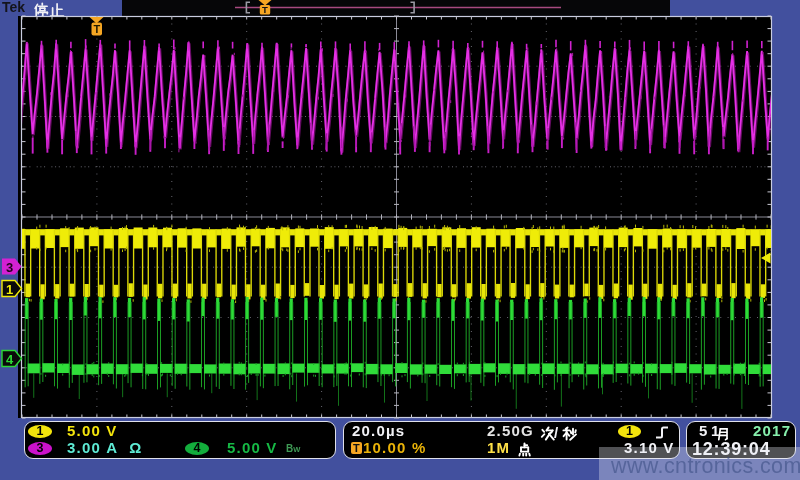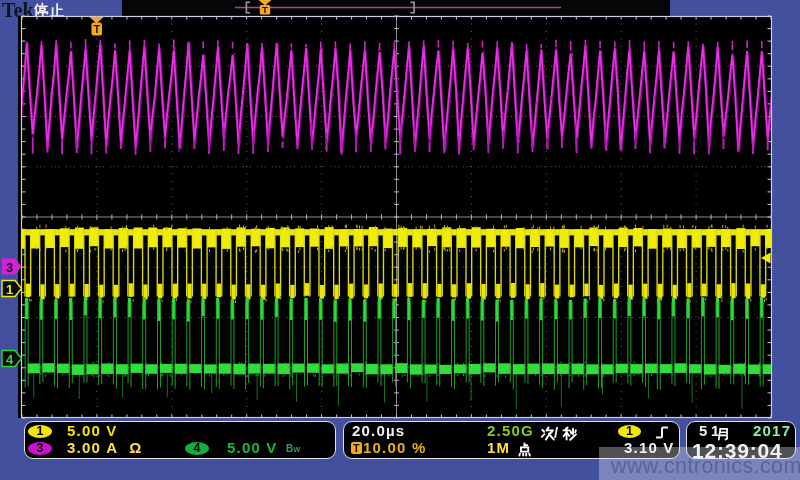--- a/index.html
+++ b/index.html
@@ -3,21 +3,21 @@
 html,body{margin:0;padding:0;width:800px;height:480px;background:#42509e;overflow:hidden;
 font-family:"Liberation Sans",sans-serif;}
 .a{position:absolute;}
 .bx{position:absolute;background:#000;border:1.6px solid #dfe0ea;border-radius:9px;box-sizing:border-box;}
 .t{position:absolute;font-weight:bold;font-size:15px;letter-spacing:1.2px;white-space:nowrap;text-align:center;}
 .badge{position:absolute;width:24px;height:13px;border-radius:50%;text-align:center;
 font-weight:bold;font-size:12.5px;line-height:13px;color:#000;letter-spacing:0;}
 </style></head>
 <body>
 <div class="a" style="left:122px;top:0;width:548px;height:16px;background:#060608"></div>
-<div class="a" style="left:2px;top:-1px;font-family:Liberation Serif, serif;font-weight:bold;font-size:20px;color:#14141c">Tek</div>
+<div class="a" style="left:2px;top:-1px;font-family:Liberation Sans, sans-serif;font-weight:bold;font-size:14px;color:#14141c">Tek</div>
 <div class="a" style="left:33px;top:2px"><svg width="16" height="16" viewBox="0 0 15 15" style="vertical-align:-1px">
       <g stroke="#f0f0f4" stroke-width="1.6" stroke-linecap="round">
         <line x1="4.2" y1="2.2" x2="2.0" y2="6.0"></line>
         <line x1="3.0" y1="4.8" x2="3.0" y2="13.8"></line>
         <line x1="8.7" y1="1.3" x2="8.7" y2="2.8"></line>
         <line x1="5.0" y1="4.0" x2="13.2" y2="4.0"></line>
         <line x1="6.6" y1="5.8" x2="11.0" y2="5.8"></line>
         <line x1="6.6" y1="5.8" x2="6.6" y2="8.2"></line>
         <line x1="11.0" y1="5.8" x2="11.0" y2="8.2"></line>
         <line x1="6.6" y1="8.2" x2="11.0" y2="8.2"></line>
@@ -1426,27 +1426,27 @@
 <polygon points="761,258 770.5,252.5 770.5,263.5" fill="#efec08"></polygon>
 </svg>
 
 <div class="bx" style="left:24px;top:421px;width:312px;height:38px"></div>
 <div class="bx" style="left:343px;top:421px;width:337px;height:38px"></div>
 <div class="bx" style="left:686px;top:421px;width:110px;height:38px"></div>
 
 <div class="badge" style="left:28px;top:424.5px;background:#f3e40c">1</div>
 <div class="t" style="left:67px;top:422px;color:#f3e40c">5.00&nbsp;V</div>
 <div class="badge" style="left:28px;top:441.5px;background:#cb12cb">3</div>
-<div class="t" style="left:67px;top:439px;color:#fde047">3.00&nbsp;A&nbsp;&nbsp;Ω</div>
+<div class="t" style="left:67px;top:439px;color:#5eead4">3.00&nbsp;A&nbsp;&nbsp;Ω</div>
 <div class="badge" style="left:185px;top:441.5px;background:#13ad3c">4</div>
 <div class="t" style="left:227px;top:439px;color:#16b945">5.00&nbsp;V</div>
 <div class="t" style="left:286px;top:443px;color:#3f9a55;font-size:10px;letter-spacing:0">B<span style="font-size:7.5px">W</span></div>
 
 <div class="t" style="left:352px;top:422px;color:#f2f2f6">20.0µs</div>
-<div class="t" style="left:487px;top:422px;color:#84cc16">2.50G</div>
+<div class="t" style="left:487px;top:422px;color:#e5e5e5">2.50G</div>
 <div class="a" style="left:540px;top:425px"><svg width="15" height="15" viewBox="0 0 15 15" style="vertical-align:-2px">
       <g stroke="#fff" stroke-width="1.9" stroke-linecap="round">
         <line x1="2.4" y1="3.8" x2="4.2" y2="5.8"></line>
         <line x1="1.8" y1="10.8" x2="4.4" y2="8.2"></line>
         <line x1="8.6" y1="1.4" x2="6.6" y2="4.4"></line>
         <line x1="6.6" y1="4.4" x2="12.6" y2="4.4"></line>
         <line x1="12.6" y1="4.4" x2="11.4" y2="6.6"></line>
         <line x1="10.6" y1="6.4" x2="5.8" y2="13.6"></line>
         <line x1="9.0" y1="7.8" x2="13.8" y2="13.6"></line>
       </g>
@@ -1494,15 +1494,15 @@
       <g stroke="#fff" stroke-width="1.8" stroke-linecap="round">
         <line x1="4.6" y1="2.0" x2="3.0" y2="13.6"></line>
         <line x1="4.6" y1="2.0" x2="11.8" y2="2.0"></line>
         <line x1="11.8" y1="2.0" x2="11.8" y2="12.4"></line>
         <line x1="11.8" y1="12.4" x2="10.2" y2="13.6"></line>
         <line x1="4.6" y1="5.6" x2="11.2" y2="5.6"></line>
         <line x1="4.2" y1="9.0" x2="11.2" y2="9.0"></line>
       </g>
     </svg></div>
 <div class="t" style="left:753px;top:422px;color:#86efac">2017</div>
-<div class="t" style="left:692px;top:439px;color:#f2f2f6;font-size:21px;letter-spacing:0.8px">12:39:04</div>
+<div class="t" style="left:692px;top:439px;color:#f2f2f6;font-size:18px;letter-spacing:0.8px">12:39:04</div>
 
 <div class="a" style="left:599px;top:447px;width:201px;height:33px;background:rgba(235,238,245,0.34)"></div>
 <div class="a" style="left:611px;top:454px;font-size:21.5px;color:rgba(62,80,134,0.60);letter-spacing:0.4px">www.cntronics.com</div>
 </body></html>

